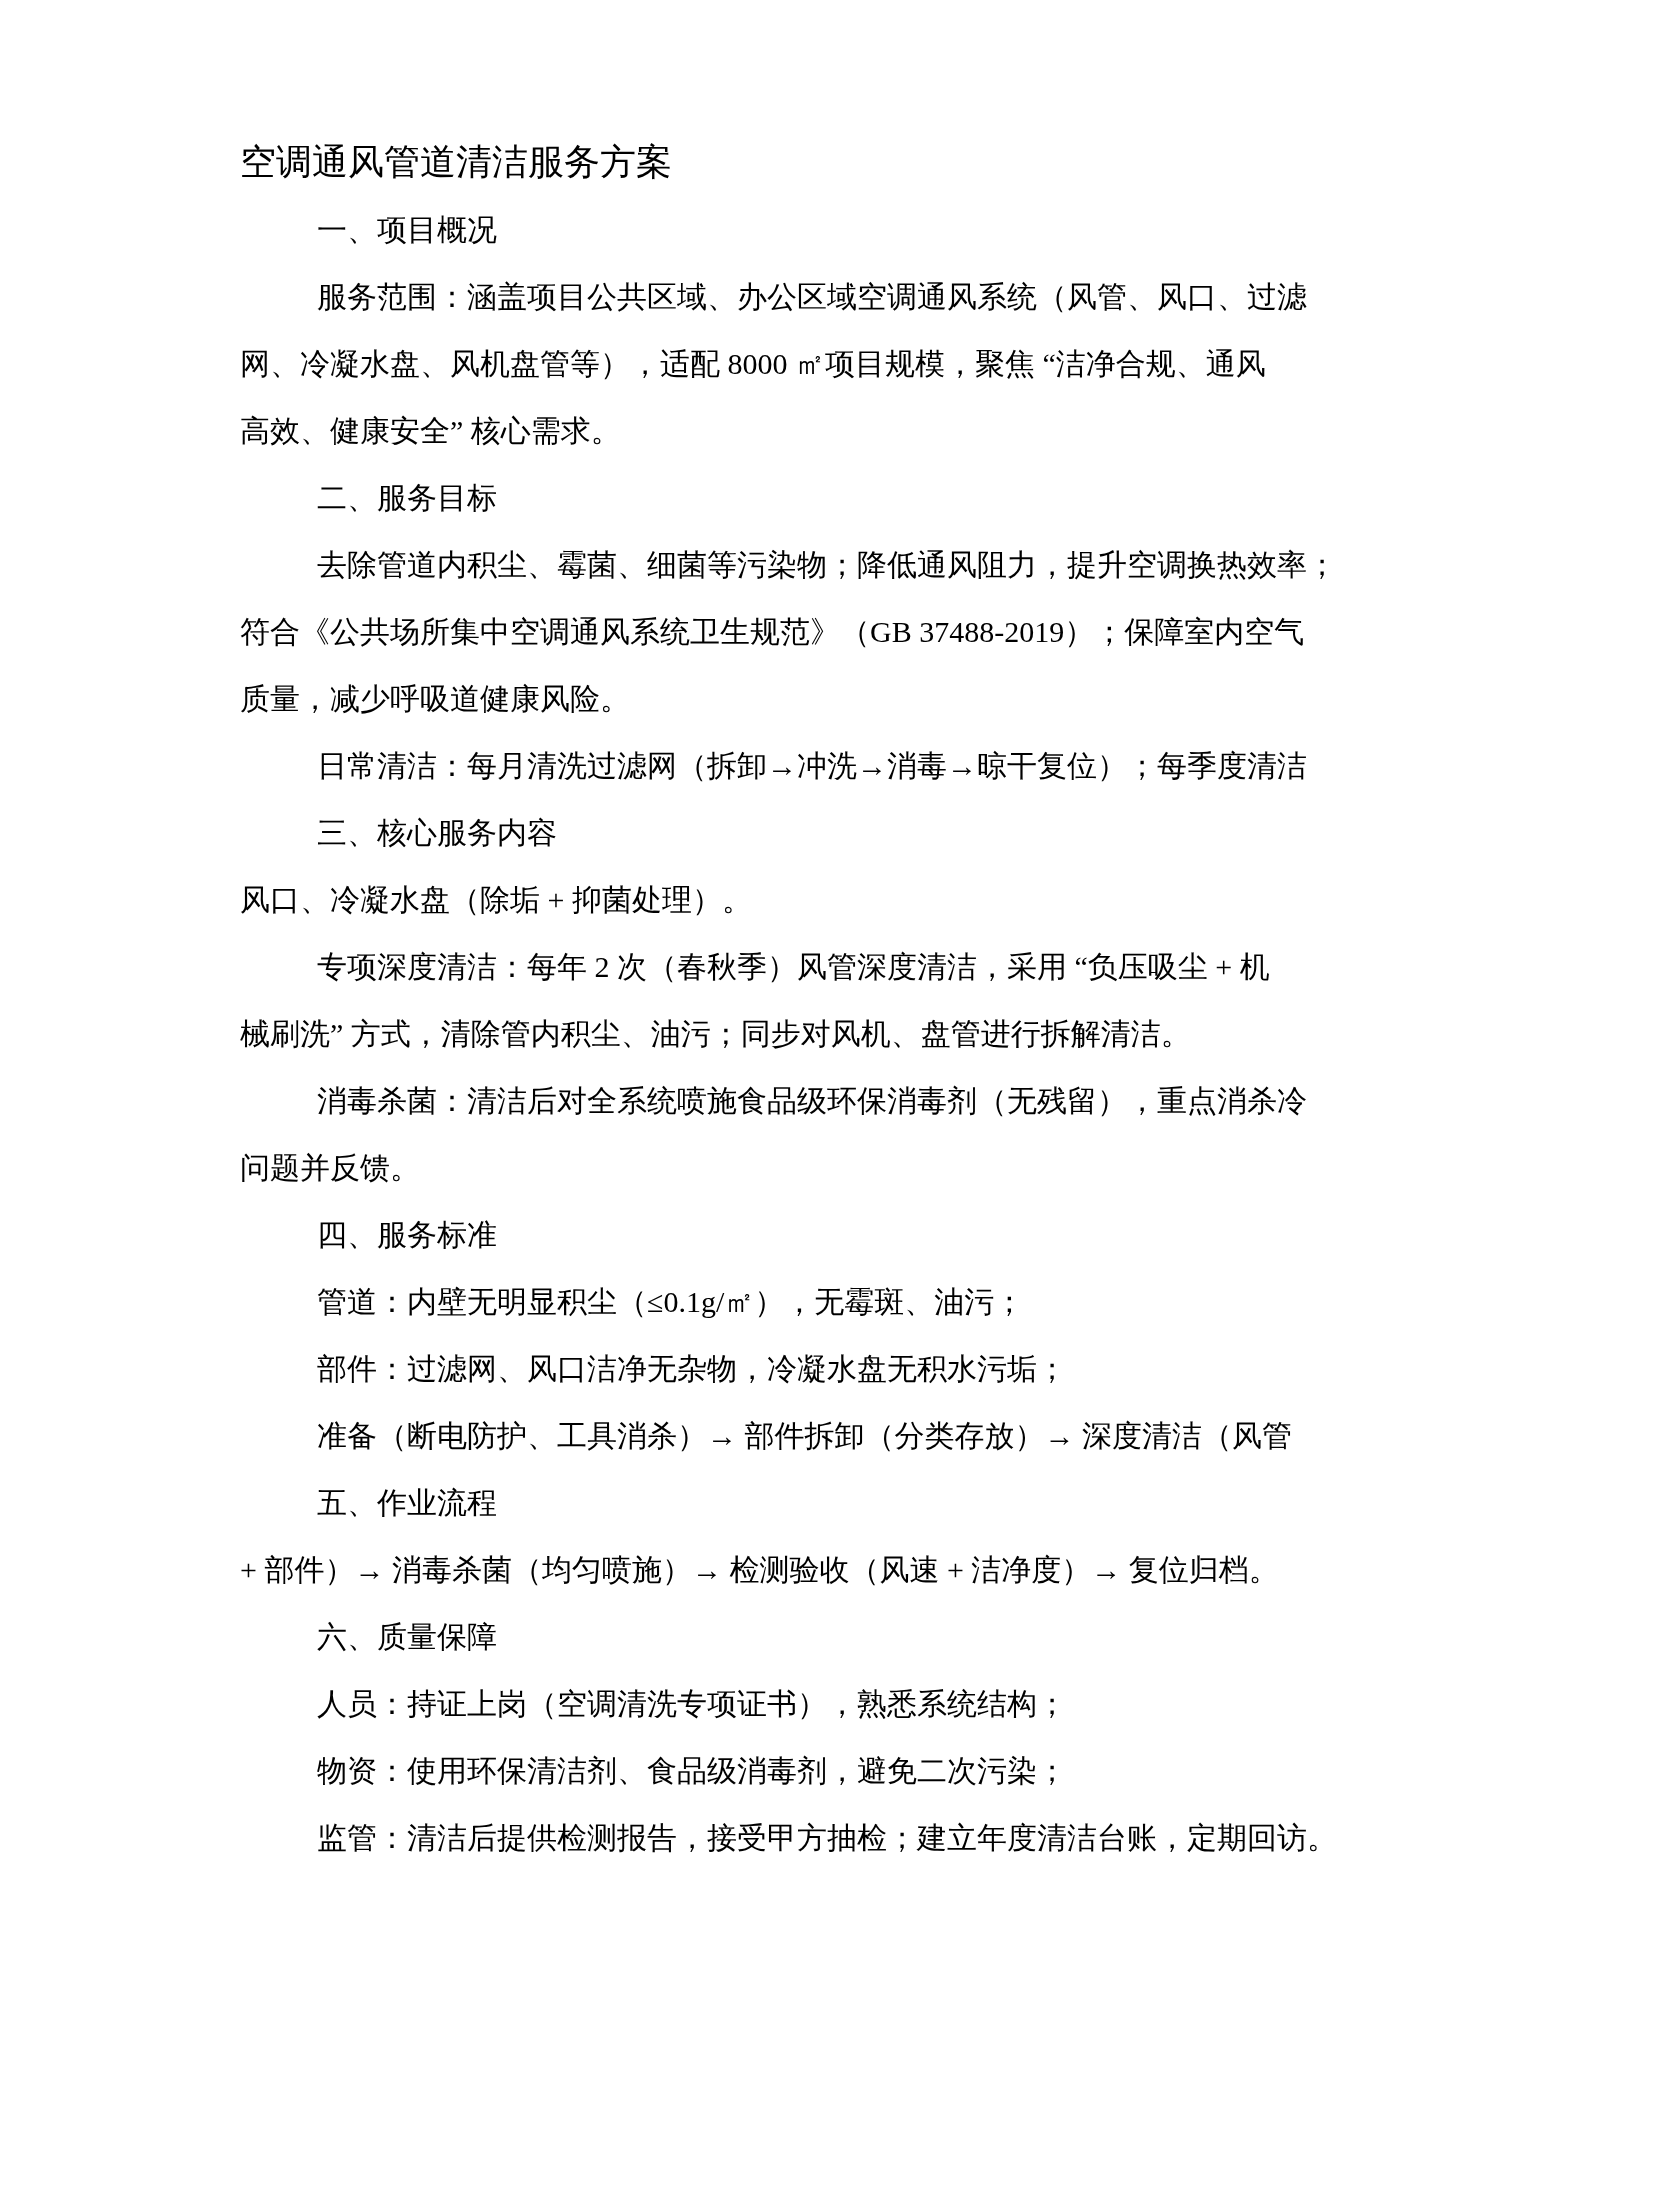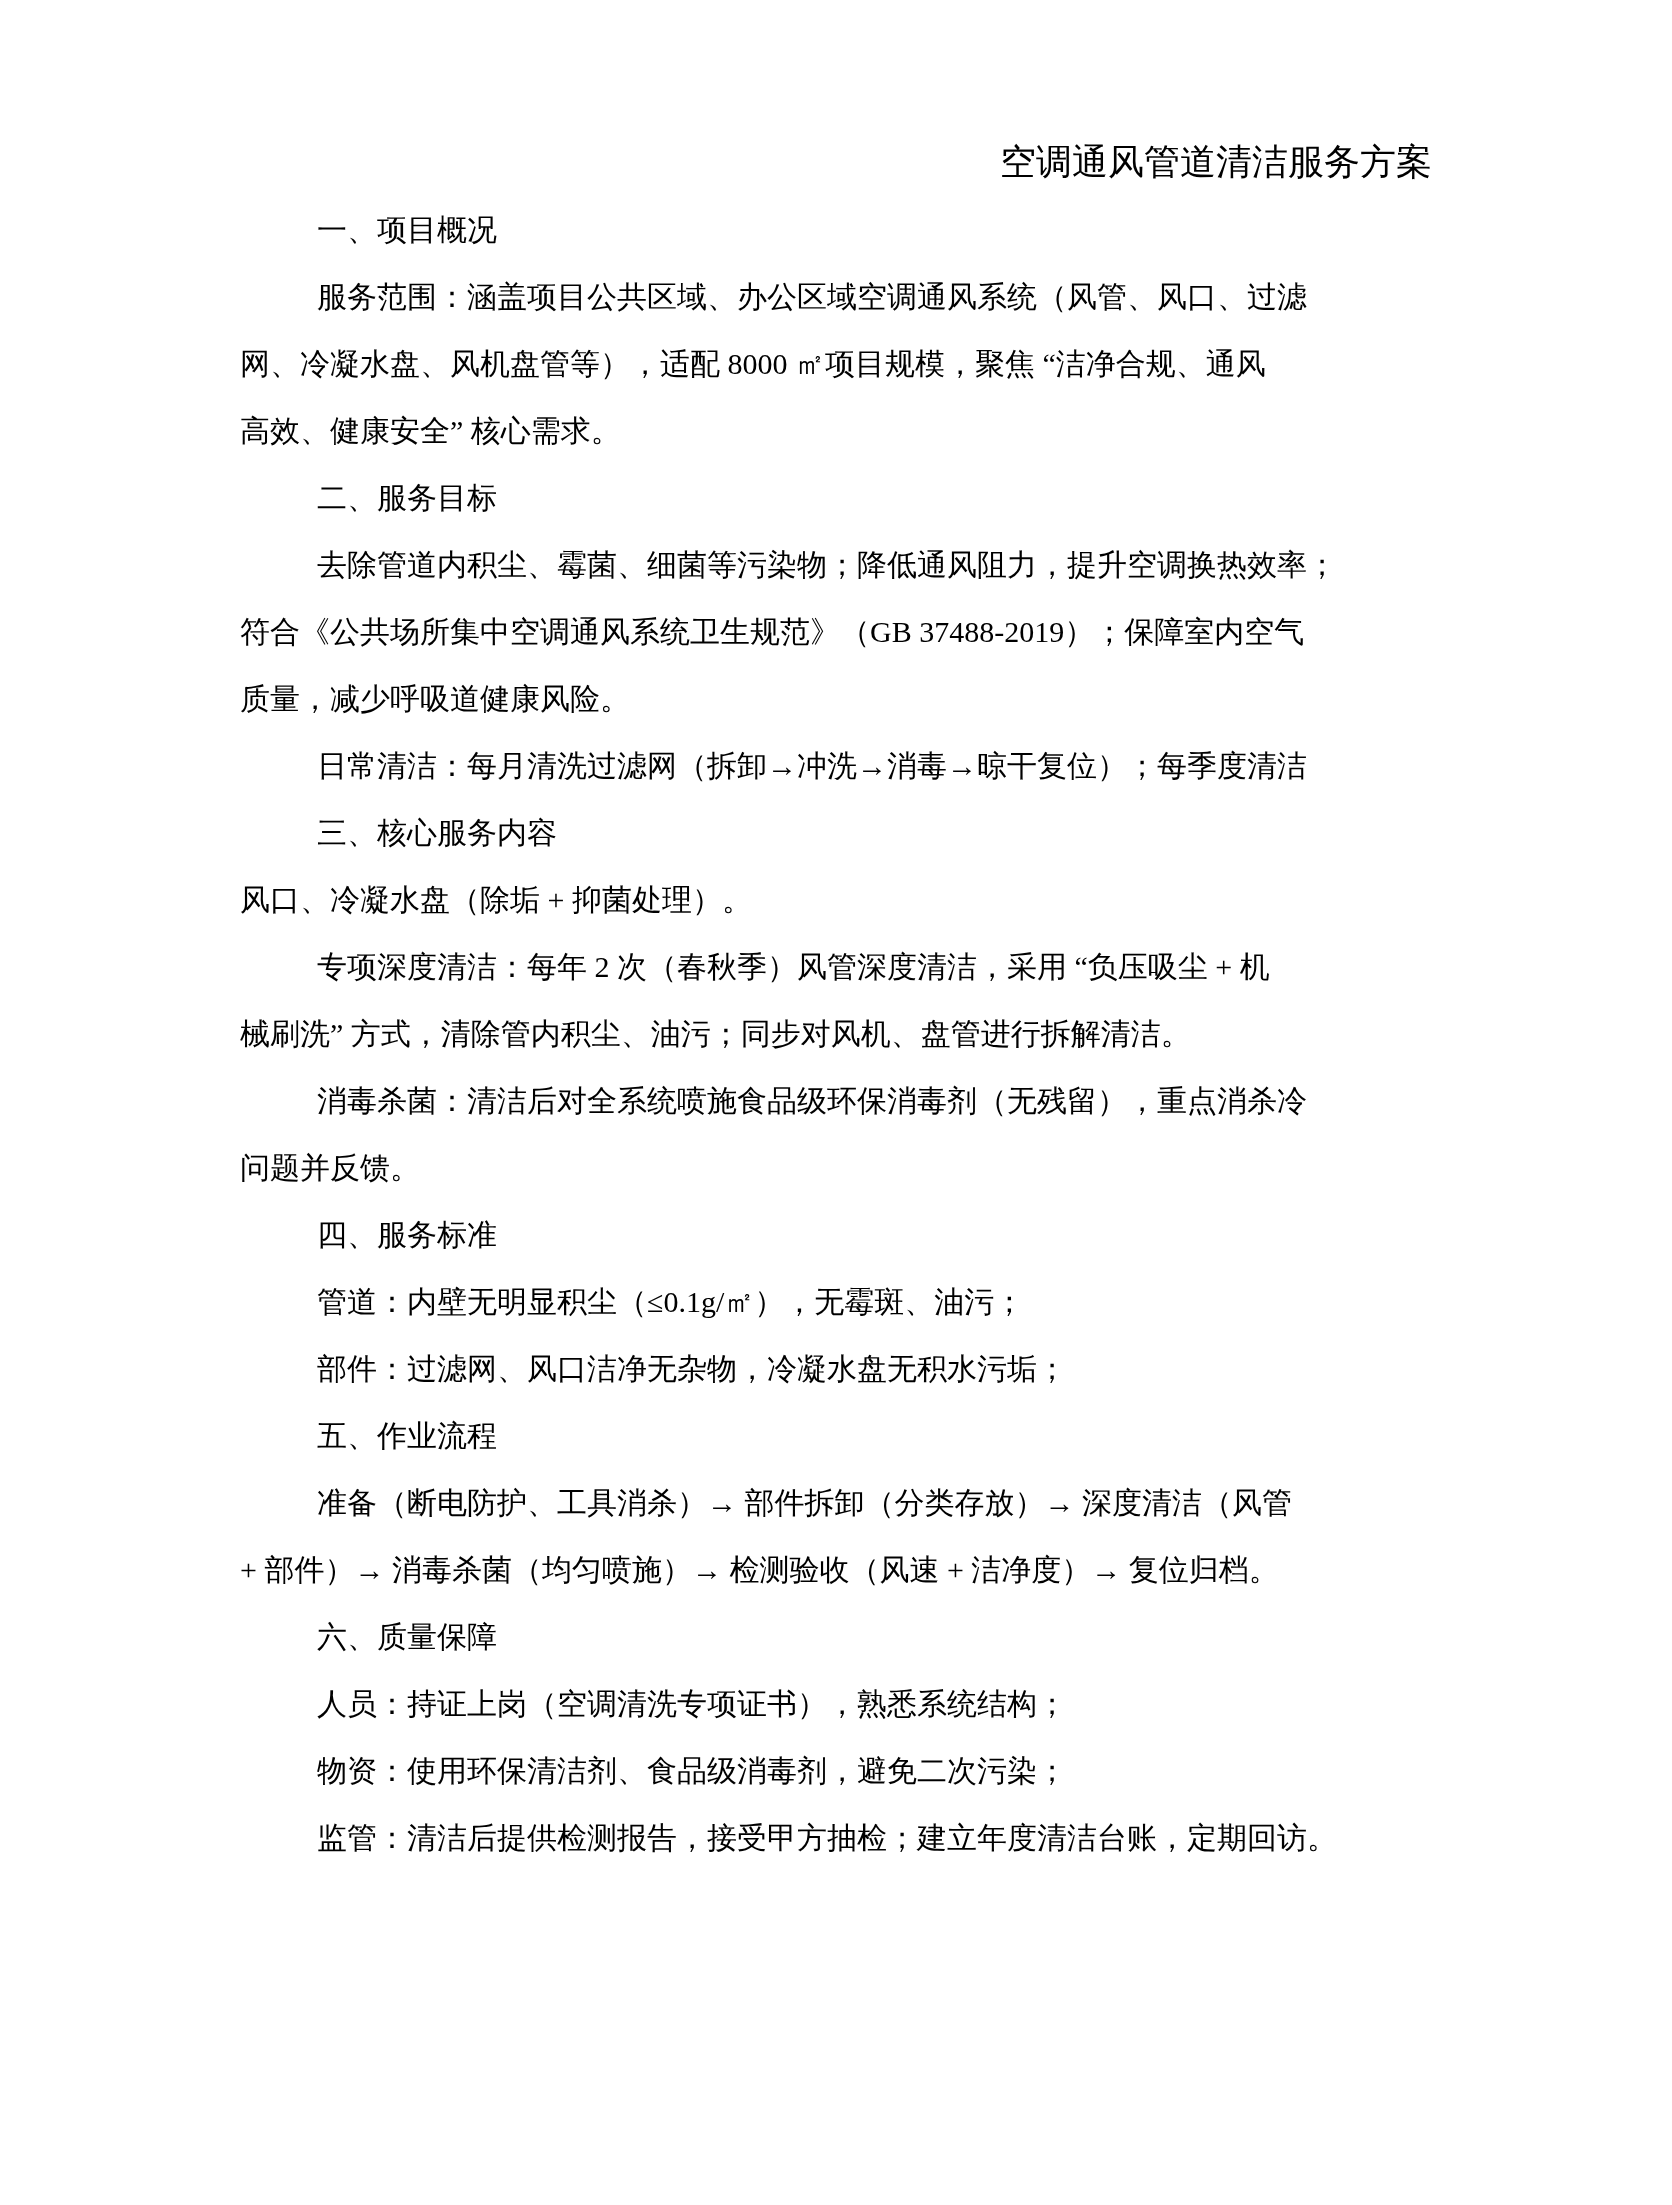--- a/index.html
+++ b/index.html
@@ -22,21 +22,21 @@
     font-size: 30px;
     line-height: 67px;
     height: 67px;
     white-space: nowrap;
     letter-spacing: 0px;
   }
   .line.indent {
     text-indent: 77px;
   }
   .title {
-    text-align: right;
+    text-align: left;
     font-size: 36px;
     white-space: nowrap;
   }
 </style>
 </head>
 <body>
 
 <div class="page">
   <div class="line title">空调通风管道清洁服务方案</div>
 
@@ -55,22 +55,22 @@
   <div class="line">风口、冷凝水盘（除垢 + 抑菌处理）。</div>
   <div class="line indent">专项深度清洁：每年 2 次（春秋季）风管深度清洁，采用 “负压吸尘 + 机</div>
   <div class="line">械刷洗” 方式，清除管内积尘、油污；同步对风机、盘管进行拆解清洁。</div>
   <div class="line indent">消毒杀菌：清洁后对全系统喷施食品级环保消毒剂（无残留），重点消杀冷</div>
   <div class="line">问题并反馈。</div>
 
   <div class="line indent">四、服务标准</div>
   <div class="line indent">管道：内壁无明显积尘（≤0.1g/㎡），无霉斑、油污；</div>
   <div class="line indent">部件：过滤网、风口洁净无杂物，冷凝水盘无积水污垢；</div>
 
+  <div class="line indent">准备（断电防护、工具消杀）→ 部件拆卸（分类存放）→ 深度清洁（风管</div>
   <div class="line indent">五、作业流程</div>
-  <div class="line indent">准备（断电防护、工具消杀）→ 部件拆卸（分类存放）→ 深度清洁（风管</div>
   <div class="line">+ 部件）→ 消毒杀菌（均匀喷施）→ 检测验收（风速 + 洁净度）→ 复位归档。</div>
 
   <div class="line indent">六、质量保障</div>
   <div class="line indent">人员：持证上岗（空调清洗专项证书），熟悉系统结构；</div>
   <div class="line indent">物资：使用环保清洁剂、食品级消毒剂，避免二次污染；</div>
   <div class="line indent">监管：清洁后提供检测报告，接受甲方抽检；建立年度清洁台账，定期回访。</div>
 </div>
 
 
 </body></html>

